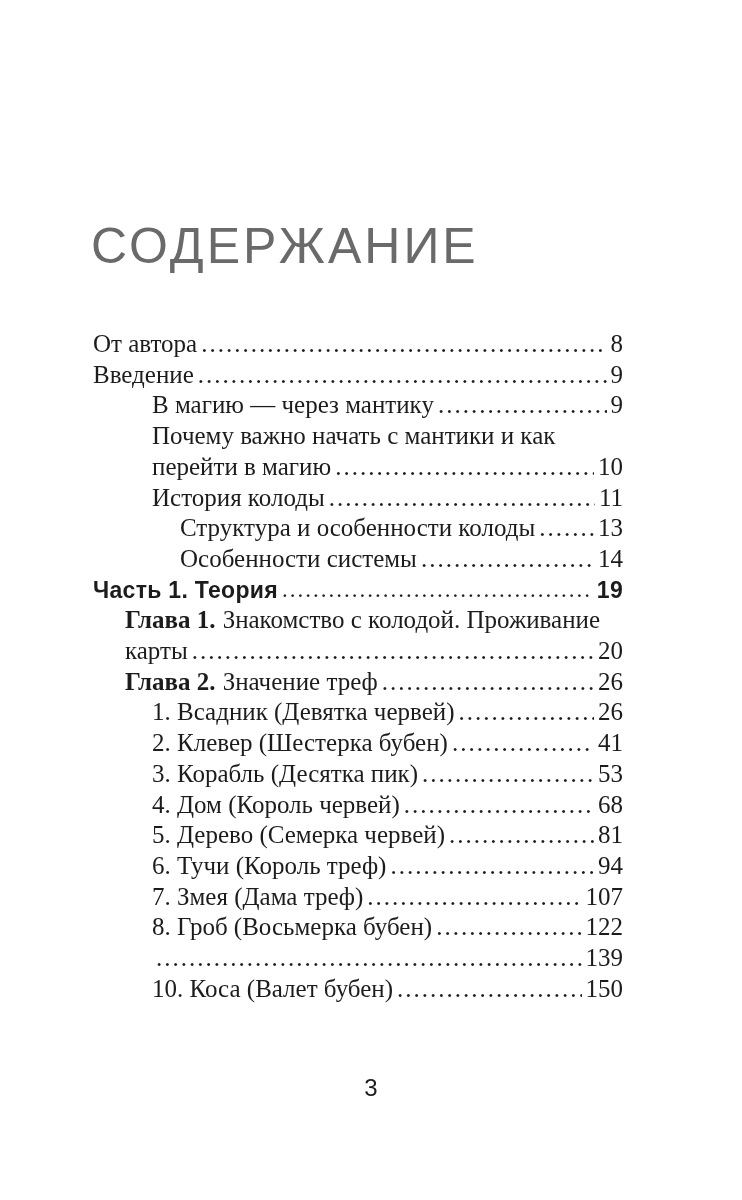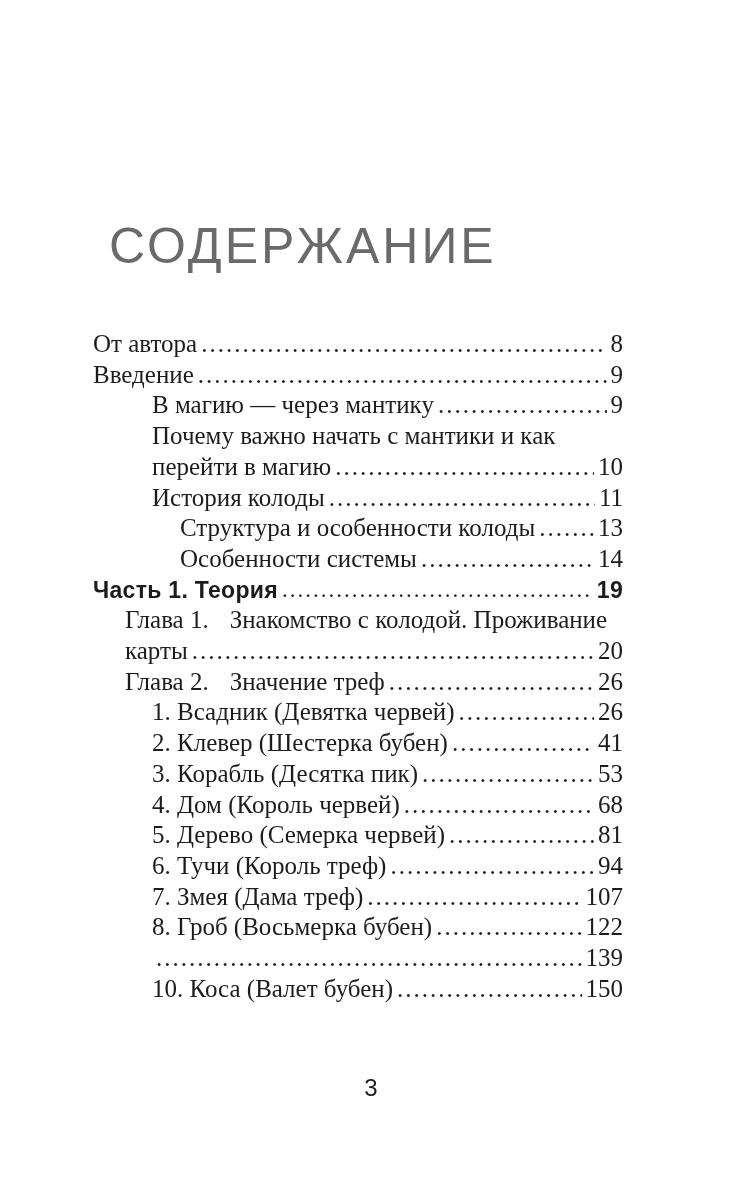--- a/index.html
+++ b/index.html
@@ -11,21 +11,21 @@
     position: relative;
     width: 742px;
     height: 1200px;
     background: var(--page-bg, #ffffff);
     overflow: hidden;
     font-family: "Liberation Serif", "DejaVu Serif", serif;
     color: var(--body-text, #1c1c1c);
   }
   .title {
     position: absolute;
-    left: 109px;
+    left: 91px;
     top: 221px;
     margin: 0;
     font-family: "Liberation Sans", "DejaVu Sans", sans-serif;
     font-size: 50px;
     font-weight: 400;
     letter-spacing: 3px;
     line-height: 1;
     color: var(--title-text, #6a6a6a);
   }
   .toc {
@@ -43,22 +43,22 @@
   }
   .toc-row.gap {
   }
   .toc-row.sans {
     font-family: "Liberation Sans", "DejaVu Sans", sans-serif;
     font-size: 23px;
     font-weight: 600;
     letter-spacing: 0.3px;
   }
   .toc-row .bold {
-    font-weight: 400;
-    margin-right: 21px;
+    font-weight: 700;
+    margin-right: 7px;
   }
   .toc-row .t {
     flex: 0 0 auto;
   }
   .toc-row .dots {
     flex: 1 1 0;
     min-width: 0;
     overflow: hidden;
     letter-spacing: 2px;
     margin-left: 4px;

